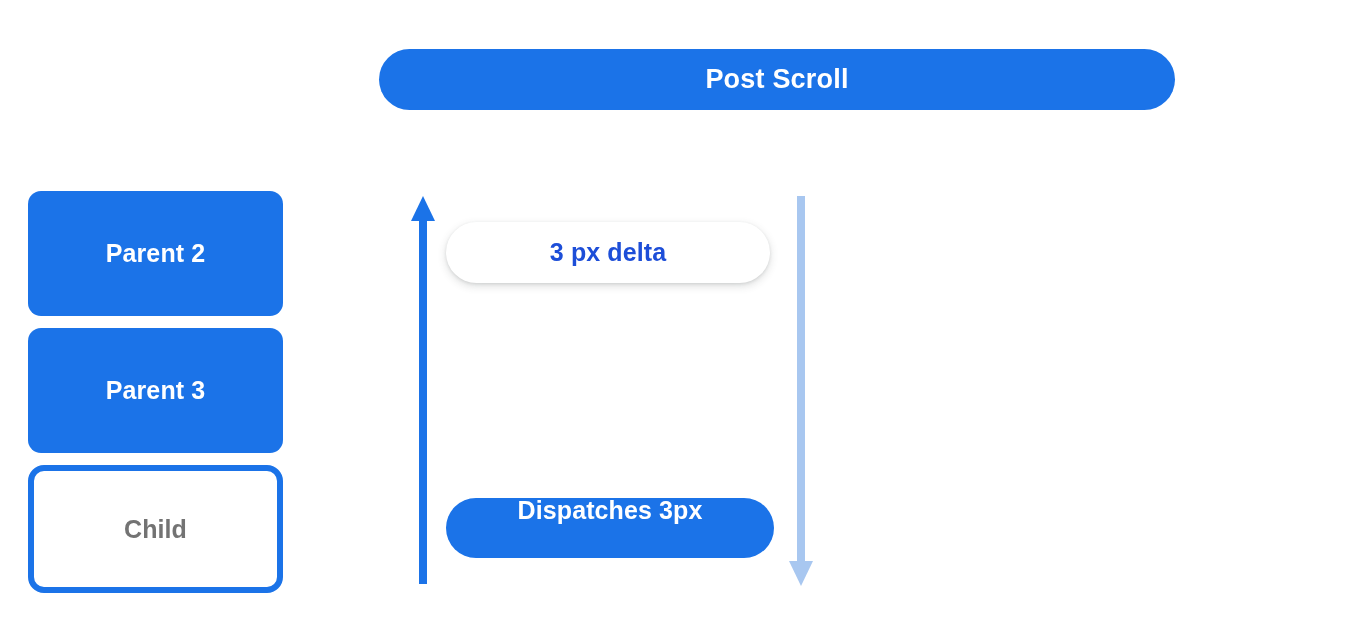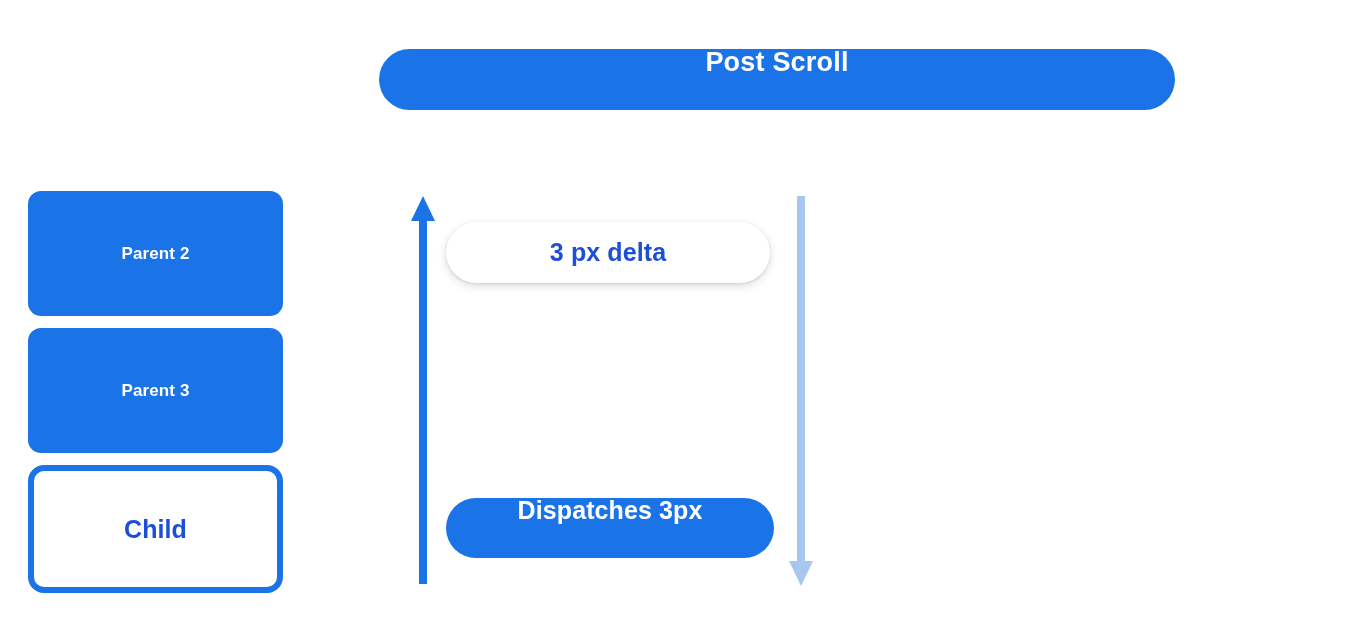--- a/index.html
+++ b/index.html
@@ -24,20 +24,21 @@
   
   .title-banner {
     position: absolute;
     left: 379px;
     top: 49px;
     width: 796px;
     height: 61px;
     background: #1b73e8;
     border-radius: 31px;
     display: flex;
+    align-items: center;
     justify-content: center;
   }
   .title-banner-label {
     color: #ffffff;
     font-size: 27px;
     font-weight: bold;
     letter-spacing: 0.2px;
     line-height: 1;
   }
 
@@ -57,33 +58,33 @@
     justify-content: center;
   }
   .stack-box.filled {
     background: #1b73e8;
     border: none;
     height: 125px;
     margin-bottom: 12px;
   }
   .stack-box.filled .stack-box-label {
     color: #ffffff;
-    font-size: 17px;
+    font-size: 25px;
     font-weight: bold;
     letter-spacing: 0.1px;
     line-height: 1;
   }
   .stack-box.outlined {
     background: #ffffff;
     border: 6px solid #1b73e8;
     height: 128px;
     border-radius: 16px;
   }
   .stack-box.outlined .stack-box-label {
-    color: #1d4ed8;
+    color: #737373;
     font-size: 25px;
     font-weight: bold;
     letter-spacing: 0.1px;
     line-height: 1;
   }
 
   
   .arrow-up {
     position: absolute;
     left: 408px;

